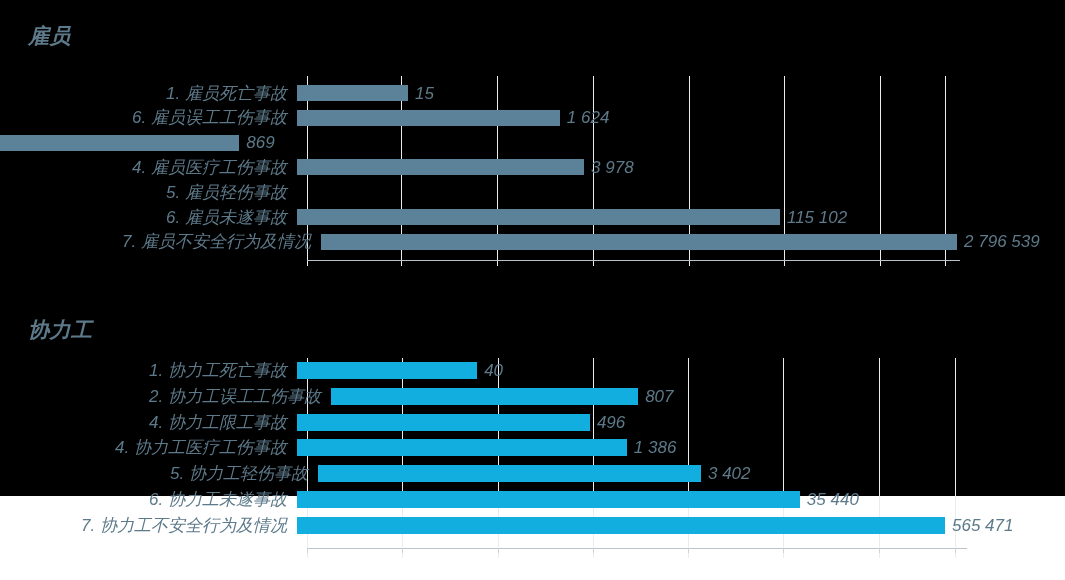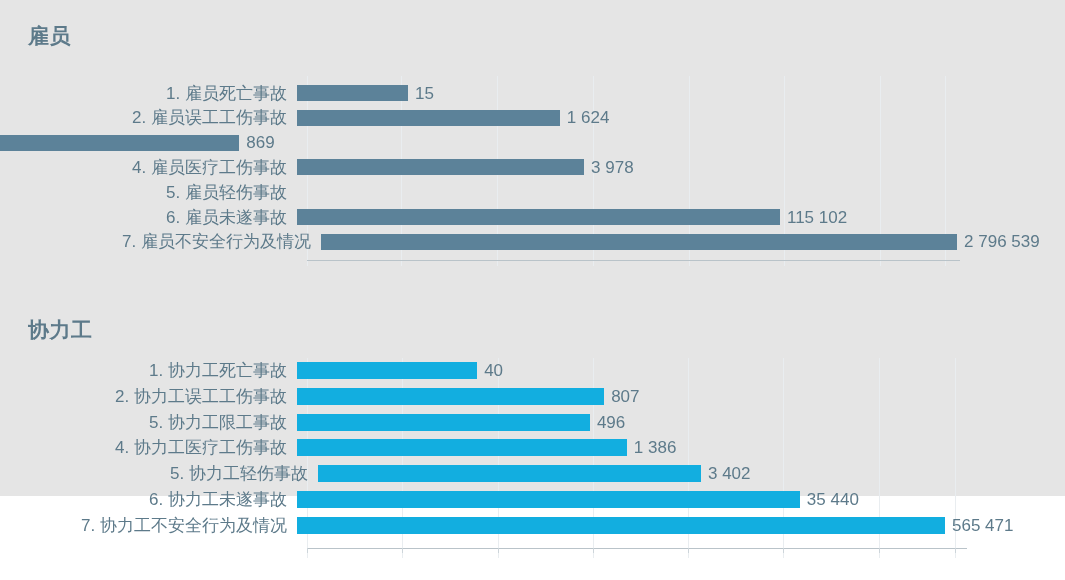--- a/index.html
+++ b/index.html
@@ -2,21 +2,21 @@
 <html><head>
 <meta charset="utf-8">
 <style>
   * { box-sizing: border-box; margin: 0; padding: 0; }
   html, body {
     width: 1065px; height: 580px;
     background: #ffffff;
     font-family: "Liberation Sans", "DejaVu Sans", sans-serif;
     overflow: hidden;
   }
-  .page { position: relative; width: 1065px; height: 496px; background:#e5e5e5; }
+  .page { position: relative; width: 1065px; height: 496px; background:#000000;font-style:italic; }
 
   
   .section { position: absolute; left: 0; width: 1065px; }
   #section-employee  { top: 0px;   height: 300px; }
   #section-contractor{ top: 300px; height: 280px; }
 
   .section-title {
     position: absolute;
     left: 28px;
     font-size: 21px;
@@ -125,21 +125,21 @@
       <div class="axis-line"></div>
       <div class="rows" id="rows-employee">
           <div class="row" style="top: 9px; height: 16px;">
             <div class="row-label">1. 雇员死亡事故</div>
             <div class="bar-wrap">
               <div class="bar" style="width: 111.012px;"></div>
               <div class="bar-value">15</div>
             </div>
           </div>
           <div class="row" style="top: 33.8px; height: 16px;">
-            <div class="row-label">2. 雇员误工工伤事故</div>
+            <div class="row-label">6. 雇员误工工伤事故</div>
             <div class="bar-wrap">
               <div class="bar" style="width: 262.856px;"></div>
               <div class="bar-value">1 624</div>
             </div>
           </div>
           <div class="row" style="top: 58.6px; height: 16px;">
             <div class="bar-wrap">
               <div class="bar" style="width: 239.25px;"></div>
               <div class="bar-value">869</div>
             </div>
@@ -201,29 +201,29 @@
           </div>
       </div>
       <div class="rows" id="rows-contractor">
           <div class="row" style="top: 4px; height: 17px;">
             <div class="row-label">1. 协力工死亡事故</div>
             <div class="bar-wrap">
               <div class="bar" style="width: 180.144px;"></div>
               <div class="bar-value">40</div>
             </div>
           </div>
-          <div class="row" style="top: 29.8px; height: 17px;">
+          <div class="row" style="top: 29.8px; height: 17px; padding-left: 34px;">
             <div class="row-label">2. 协力工误工工伤事故</div>
             <div class="bar-wrap">
               <div class="bar" style="width: 307.152px;"></div>
               <div class="bar-value">807</div>
             </div>
           </div>
           <div class="row" style="top: 55.6px; height: 17px;">
-            <div class="row-label">5. 协力工限工事故</div>
+            <div class="row-label">4. 协力工限工事故</div>
             <div class="bar-wrap">
               <div class="bar" style="width: 292.896px;"></div>
               <div class="bar-value">496</div>
             </div>
           </div>
           <div class="row" style="top: 81.4px; height: 17px;">
             <div class="row-label">4. 协力工医疗工伤事故</div>
             <div class="bar-wrap">
               <div class="bar" style="width: 329.832px;"></div>
               <div class="bar-value">1 386</div>

